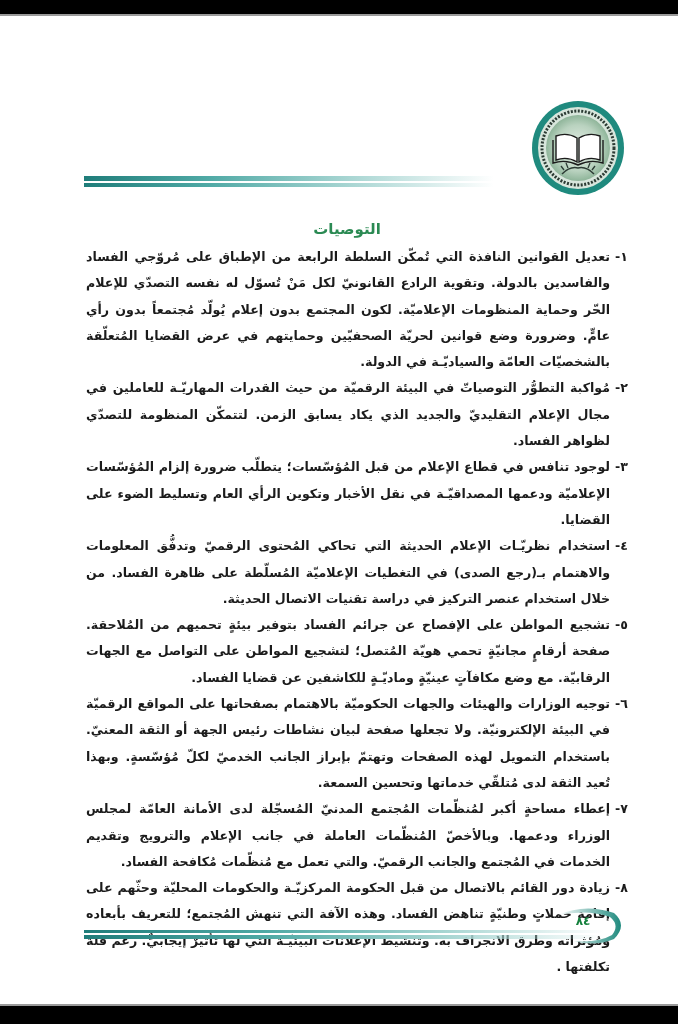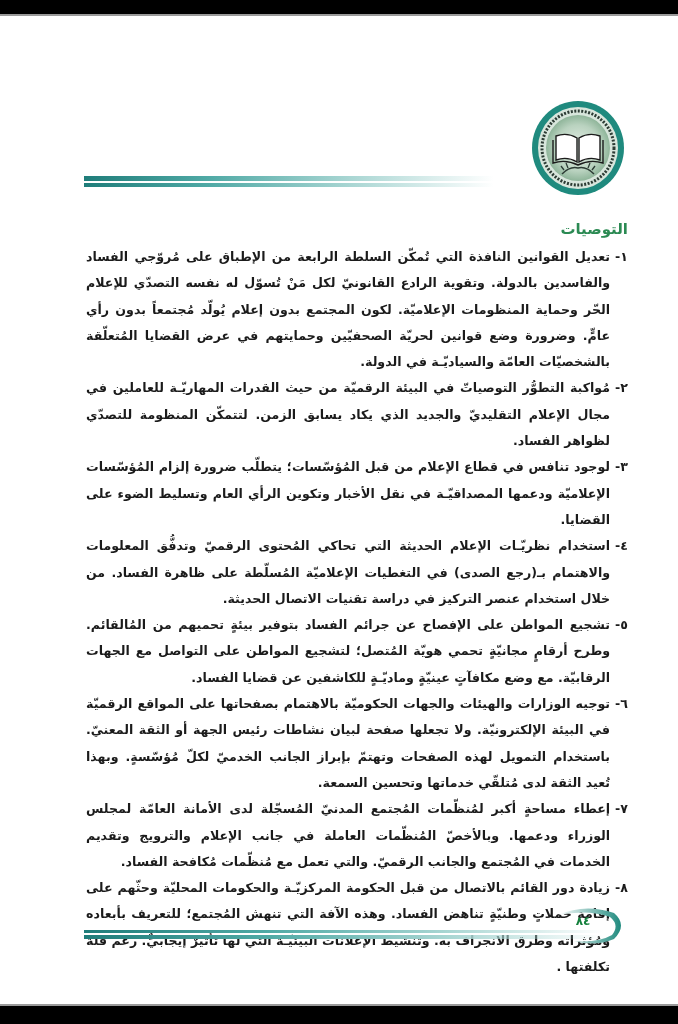--- a/index.html
+++ b/index.html
@@ -51,21 +51,21 @@
     .content {
       position: absolute;
       left: 66px;
       top: 218px;
       width: 562px;
       direction: rtl;
       text-align: justify;
       color: #1b1b1b;
     }
     .title {
-      text-align: right;
+      text-align: center;
       color: #2b8a53;
       font-size: 15px;
       font-weight: bold;
       margin: 0 0 4px 0;
       line-height: 22px;
     }
     .rec {
       display: flex;
       flex-direction: row;
       font-size: 12.6px;
@@ -160,21 +160,21 @@
   <div class="rec">
     <span class="num">٣-</span>
     <span class="txt">لوجود تنافس في قطاع الإعلام من قبل المُؤسّسات؛ يتطلّب ضرورة إلزام المُؤسّسات الإعلاميّة ودعمها المصداقيّـة في نقل الأخبار وتكوين الرأي العام وتسليط الضوء على القضايا.</span>
   </div>
   <div class="rec">
     <span class="num">٤-</span>
     <span class="txt">استخدام نظريّـات الإعلام الحديثة التي تحاكي المُحتوى الرقميّ وتدفُّق المعلومات والاهتمام بـ(رجع الصدى) في التغطيات الإعلاميّة المُسلّطة على ظاهرة الفساد. من خلال استخدام عنصر التركيز في دراسة تقنيات الاتصال الحديثة.</span>
   </div>
   <div class="rec">
     <span class="num">٥-</span>
-    <span class="txt">تشجيع المواطن على الإفصاح عن جرائم الفساد بتوفير بيئةٍ تحميهم من المُالقائم. وطرح أرقامٍ مجانيّةٍ تحمي هويّة المُتصل؛ لتشجيع المواطن على التواصل مع الجهات الرقابيّة. مع وضع مكافآتٍ عينيّةٍ وماديّـةٍ للكاشفين عن قضايا الفساد.</span>
+    <span class="txt">تشجيع المواطن على الإفصاح عن جرائم الفساد بتوفير بيئةٍ تحميهم من المُلاحقة. صفحة أرقامٍ مجانيّةٍ تحمي هويّة المُتصل؛ لتشجيع المواطن على التواصل مع الجهات الرقابيّة. مع وضع مكافآتٍ عينيّةٍ وماديّـةٍ للكاشفين عن قضايا الفساد.</span>
   </div>
   <div class="rec">
     <span class="num">٦-</span>
     <span class="txt">توجيه الوزارات والهيئات والجهات الحكوميّة بالاهتمام بصفحاتها على المواقع الرقميّة في البيئة الإلكترونيّة. ولا تجعلها صفحة لبيان نشاطات رئيس الجهة أو الثقة المعنيّ. باستخدام التمويل لهذه الصفحات وتهتمّ بإبراز الجانب الخدميّ لكلّ مُؤسّسةٍ. وبهذا تُعيد الثقة لدى مُتلقّي خدماتها وتحسين السمعة.</span>
   </div>
   <div class="rec">
     <span class="num">٧-</span>
     <span class="txt">إعطاء مساحةٍ أكبر لمُنظّمات المُجتمع المدنيّ المُسجّلة لدى الأمانة العامّة لمجلس الوزراء ودعمها. وبالأخصّ المُنظّمات العاملة في جانب الإعلام والترويج وتقديم الخدمات في المُجتمع والجانب الرقميّ. والتي تعمل مع مُنظّمات مُكافحة الفساد.</span>
   </div>
   <div class="rec">

